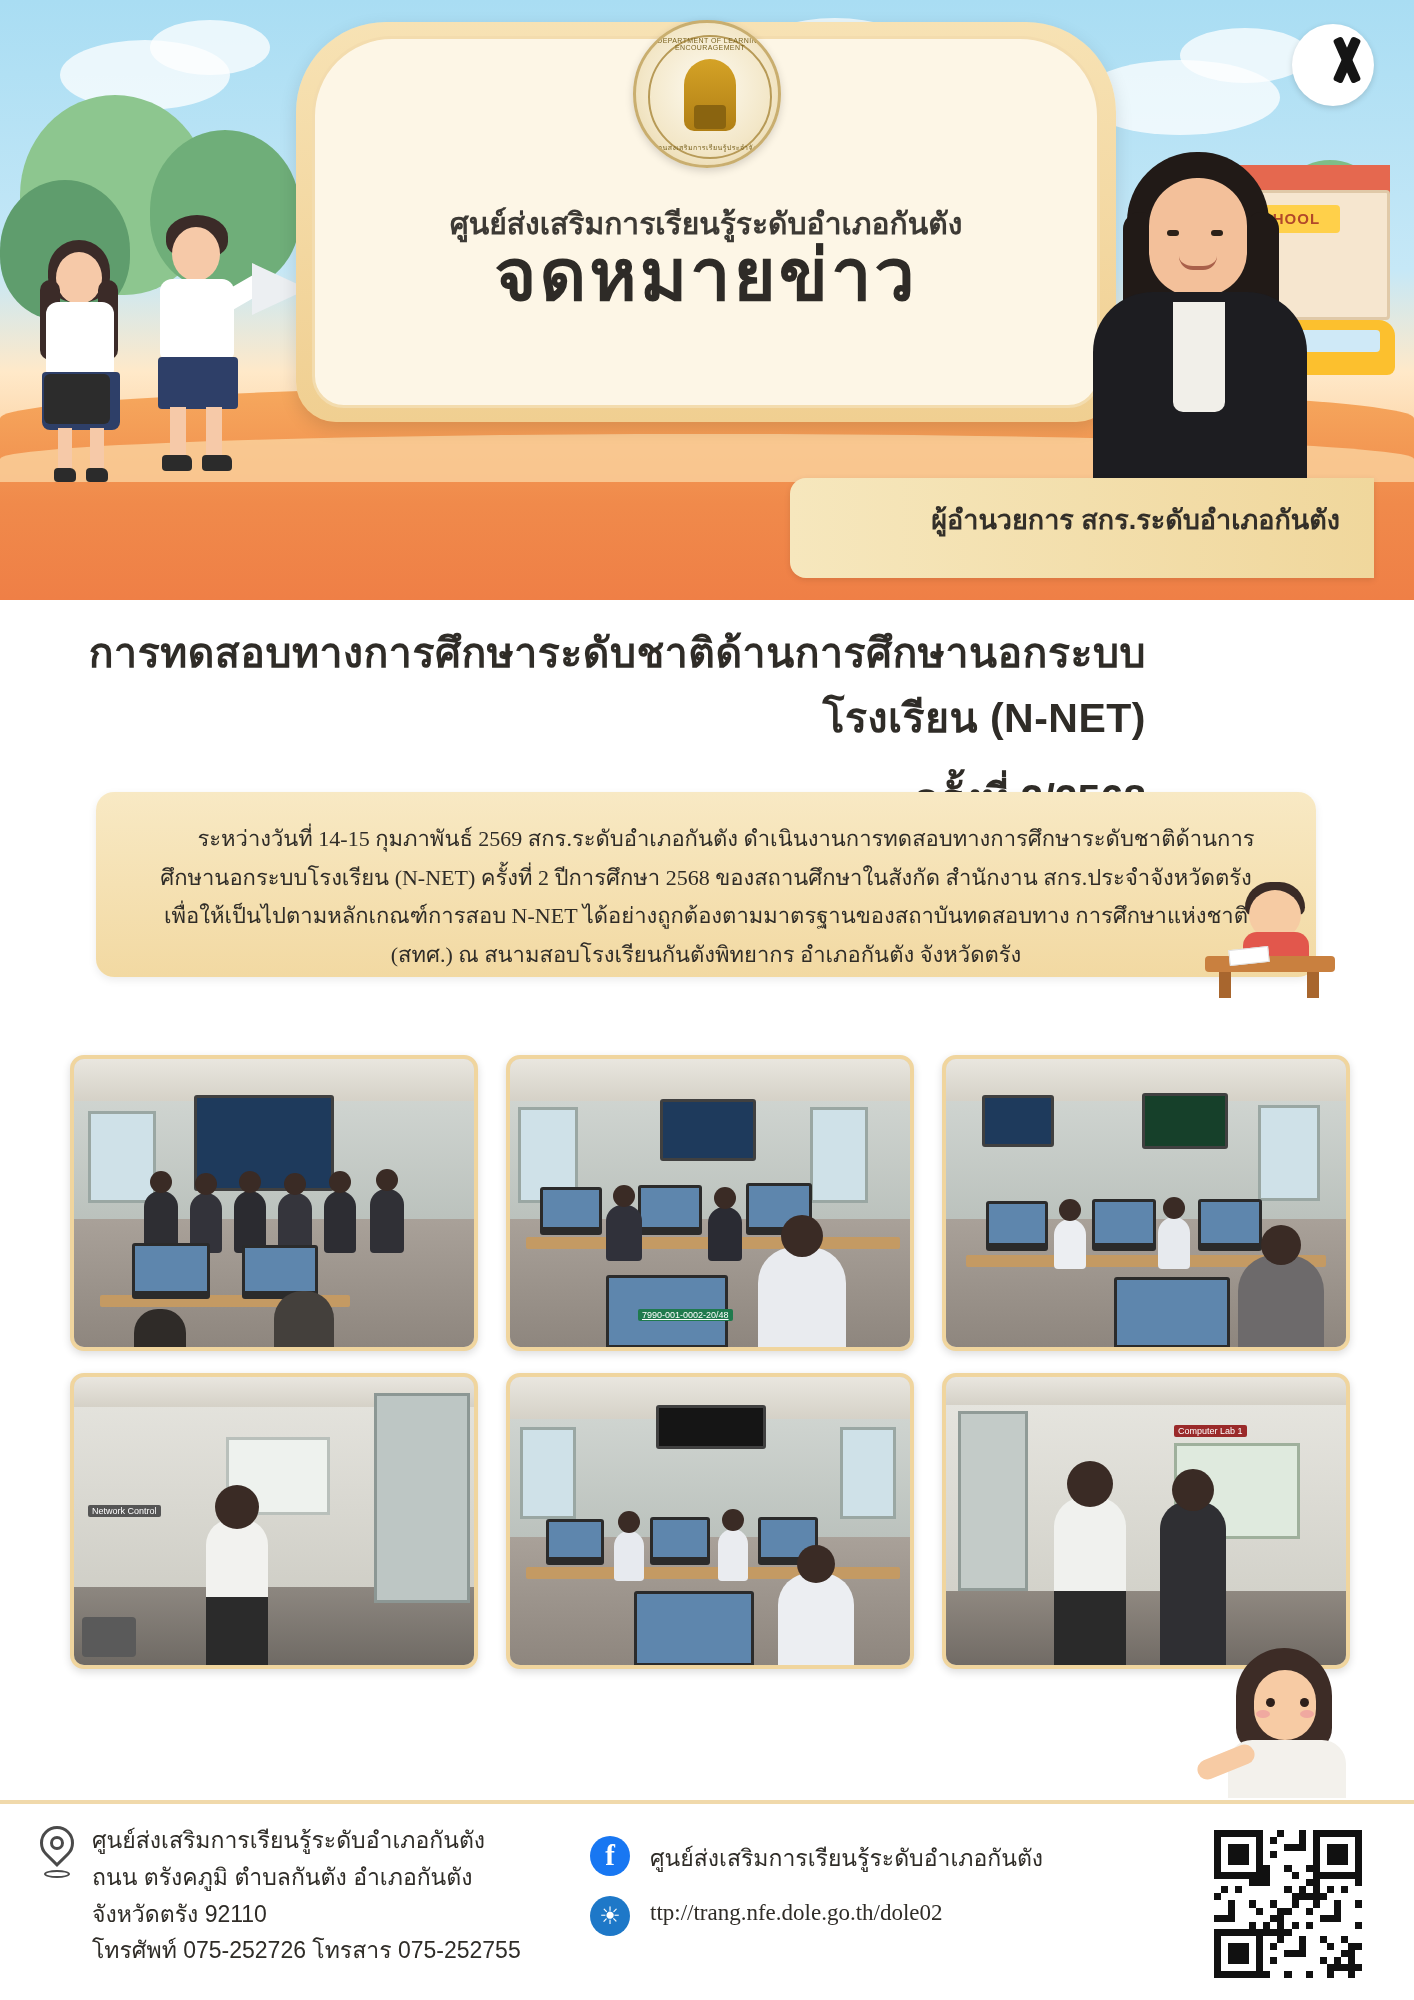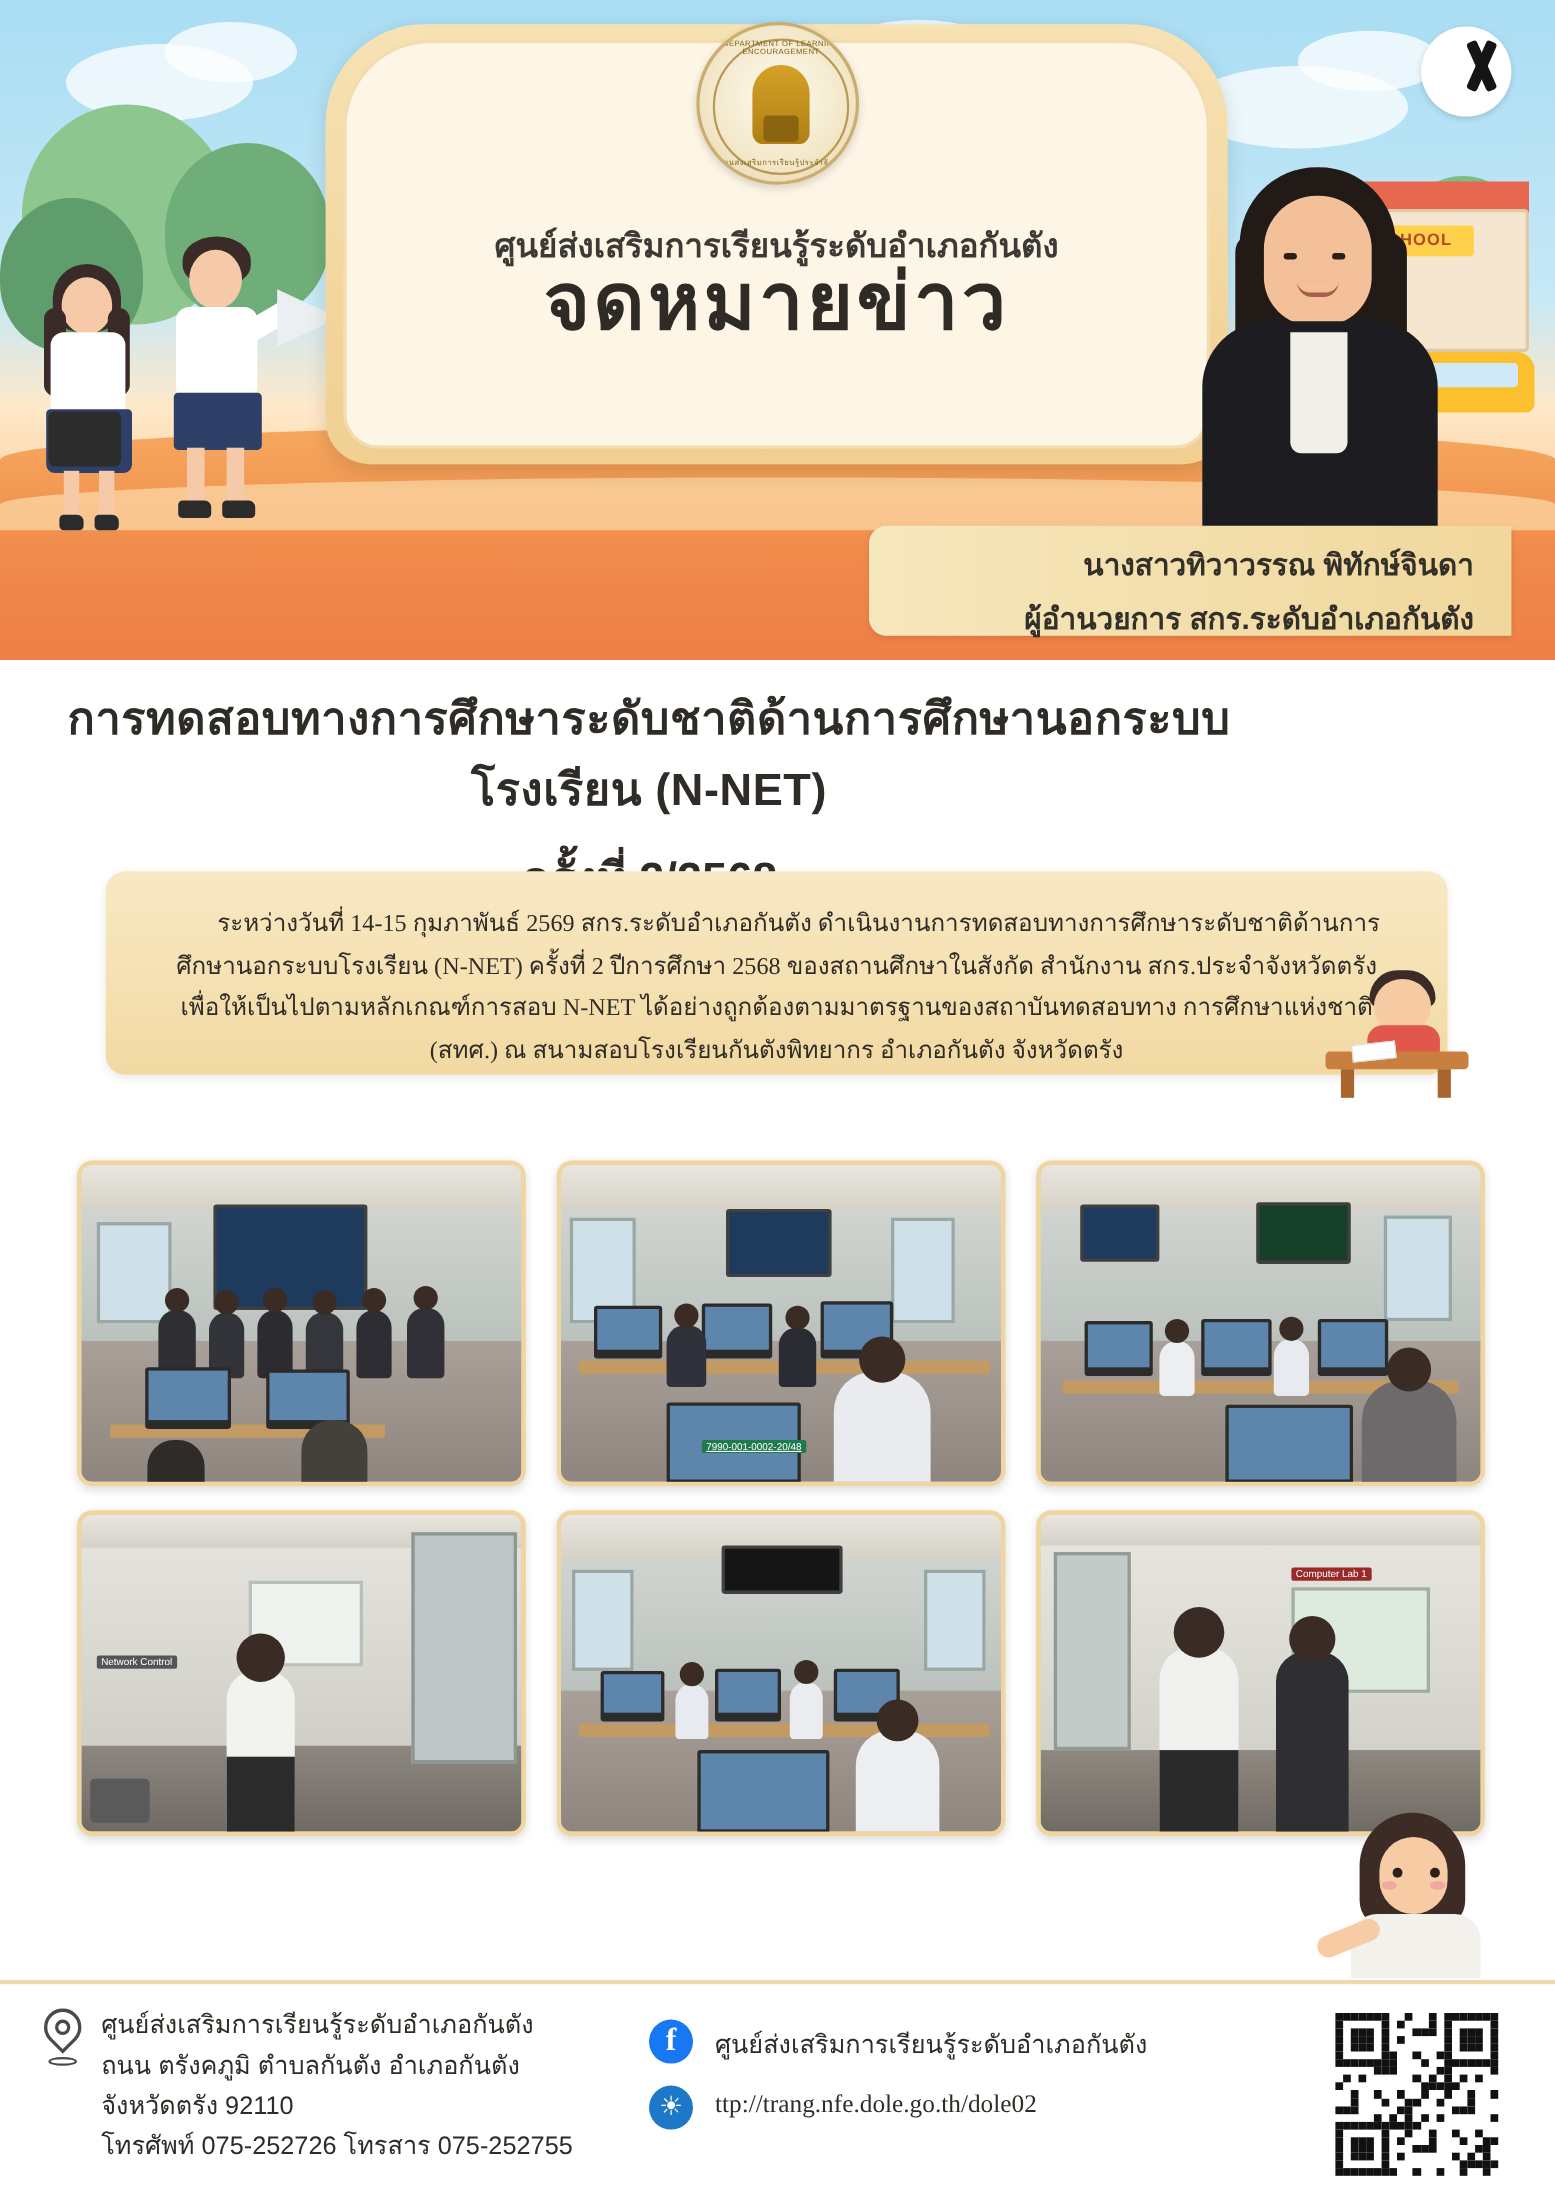--- a/index.html
+++ b/index.html
@@ -311,22 +311,21 @@
     box-shadow: 0 2px 6px rgba(0,0,0,.10);
   }
   .dir-name { font-size: 27px; color: #332f29; font-weight: 700; }
   .dir-role { font-size: 27px; color: #332f29; font-weight: 700; margin-top: 6px; }
 
   
   .title-block {
     position: absolute;
     left: 0; top: 620px;
     width: 1146px;
-    text-align: center;
-    margin-left: 17px;
+    text-align: right;
   }
   .title-l1 {
     font-size: 41px;
     color: #2f2c27;
     font-weight: 800;
     letter-spacing: .5px;
   }
   .title-l2 {
     font-size: 41px;
     color: #2f2c27;
@@ -702,21 +701,20 @@
       <div class="dir-face"></div>
       <div class="dir-eye dir-eye-l"></div>
       <div class="dir-eye dir-eye-r"></div>
       <div class="dir-smile"></div>
       <div class="dir-body"></div>
       <div class="dir-shirt"></div>
     </div>
   </div>
 
   <div class="dir-nameplate">
-    <div class="dir-name">นางสาวทิวาวรรณ  พิทักษ์จินดา</div>
     <div class="dir-role">ผู้อำนวยการ สกร.ระดับอำเภอกันตัง</div>
   </div>
 
   <div class="title-block">
     <div class="title-l1">การทดสอบทางการศึกษาระดับชาติด้านการศึกษานอกระบบโรงเรียน (N-NET)</div>
     <div class="title-l2">ครั้งที่ 2/2568</div>
   </div>
 
   <div class="summary">
     <p>ระหว่างวันที่ 14-15 กุมภาพันธ์ 2569 สกร.ระดับอำเภอกันตัง ดำเนินงานการทดสอบทางการศึกษาระดับชาติด้านการศึกษานอกระบบโรงเรียน (N-NET) ครั้งที่ 2 ปีการศึกษา 2568 ของสถานศึกษาในสังกัด สำนักงาน สกร.ประจำจังหวัดตรัง เพื่อให้เป็นไปตามหลักเกณฑ์การสอบ N-NET ได้อย่างถูกต้องตามมาตรฐานของสถาบันทดสอบทาง การศึกษาแห่งชาติ (สทศ.) ณ สนามสอบโรงเรียนกันตังพิทยากร  อำเภอกันตัง จังหวัดตรัง</p>

